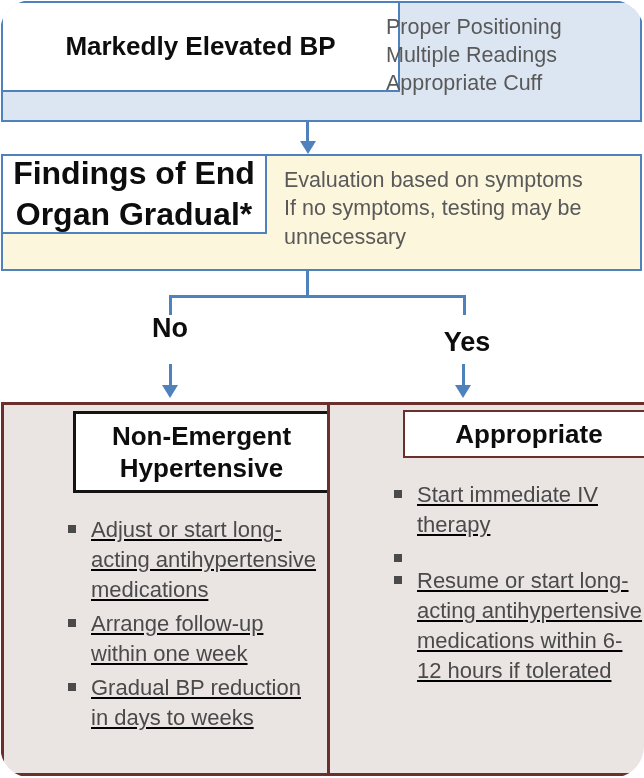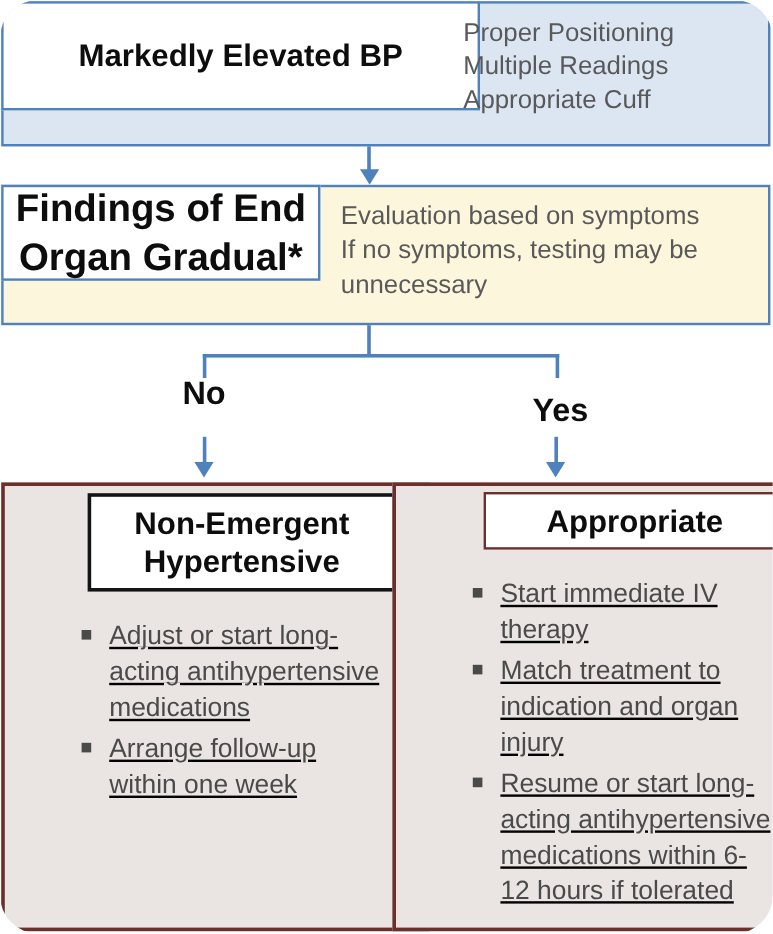--- a/index.html
+++ b/index.html
@@ -132,35 +132,38 @@
     </div>
     <ul class="bullet-list">
       <li>
         <span class="bullet-square"></span>
         <span class="bullet-text">Adjust or start long-acting antihypertensive medications</span>
       </li>
       <li>
         <span class="bullet-square"></span>
         <span class="bullet-text">Arrange follow-up within one week</span>
       </li>
+      <li>
+        <span class="bullet-square"></span>
+        <span class="bullet-text">Gradual BP reduction in days to weeks</span>
+      </li>
     </ul>
   </div>
 
   <div class="outcome-box right">
     <div class="outcome-title maroon-border">
       <div>Appropriate</div>
     </div>
     <ul class="bullet-list">
       <li>
         <span class="bullet-square"></span>
         <span class="bullet-text">Start immediate IV therapy</span>
       </li>
       <li>
         <span class="bullet-square"></span>
-        <span class="bullet-text">Match treatment to indication and organ injury</span>
       </li>
       <li>
         <span class="bullet-square"></span>
         <span class="bullet-text">Resume or start long-acting antihypertensive medications within 6-12 hours if tolerated</span>
       </li>
     </ul>
   </div>
 
 </div>
 

